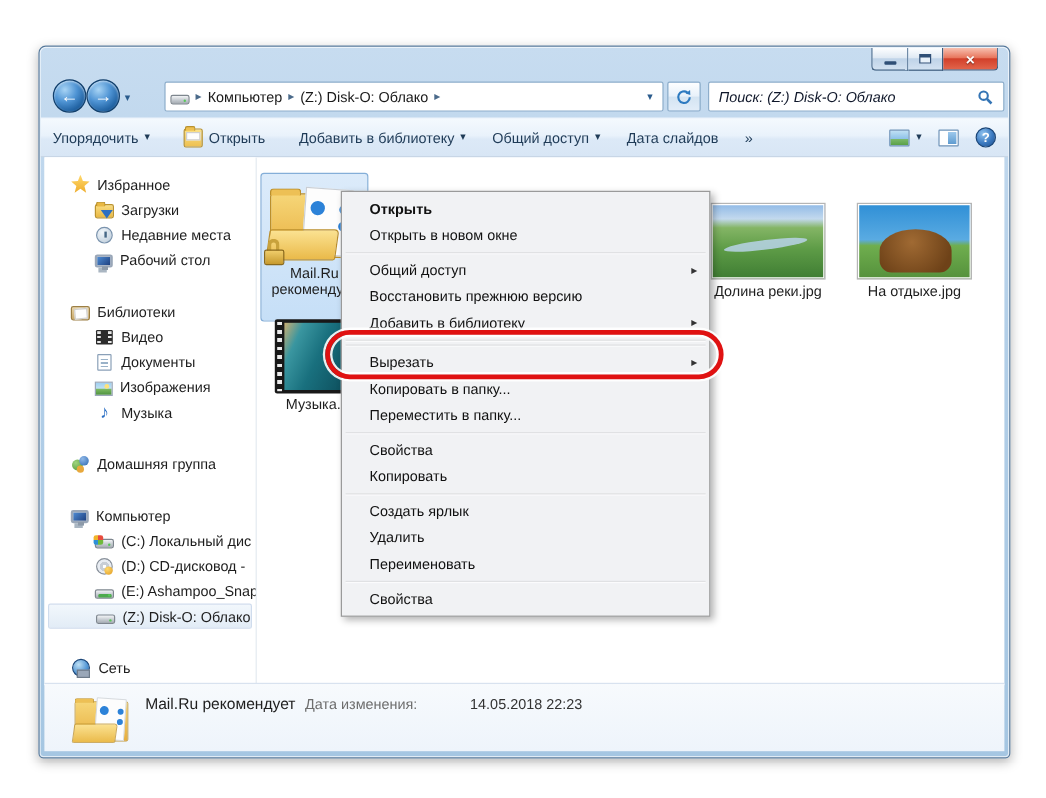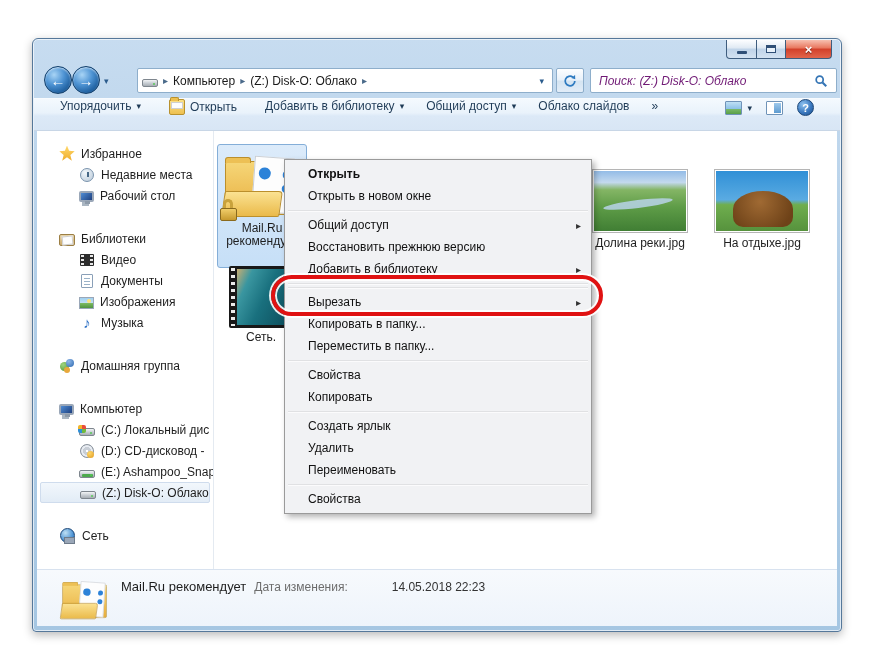--- a/index.html
+++ b/index.html
@@ -35,27 +35,27 @@
   .addr-bar { position:absolute; left:104px; top:5px; width:416px; height:25px; background:#fff;
     border:1px solid #8eaecb; border-radius:2px; display:flex; align-items:center; padding:0 4px; }
   .crumb-sep { color:#4a6a8a; font-size:10px; margin:0 5px; }
   .crumb { color:#1a1a1a; white-space:nowrap; }
   .addr-drop { margin-left:auto; color:#2a5b8c; font-size:9px; padding:0 4px; }
   .refresh-btn { position:absolute; left:523px; top:5px; width:28px; height:25px;
     background:linear-gradient(#fdfeff,#e8f1fa 48%,#d4e4f2 52%,#e2edf8); border:1px solid #8eaecb; border-radius:2px;
     display:flex; align-items:center; justify-content:center; }
   .search-box { position:absolute; left:557px; top:5px; width:247px; height:25px; background:#fff;
     border:1px solid #8eaecb; border-radius:2px; display:flex; align-items:center; padding:0 8px; }
-  .search-text { font-style:italic; color:#701a75; flex:1; white-space:nowrap; overflow:hidden; }
+  .search-text { font-style:italic; color:#0f172a; flex:1; white-space:nowrap; overflow:hidden; }
 
   
   .toolbar { position:absolute; left:1px; top:59px; width:calc(100% - 2px); height:33px;
     background:linear-gradient(180deg,#f4f9fe 0%,#e9f2fb 45%,#dce9f7 55%,#d8e6f5 100%);
     border-top:1px solid #f8fbfe; border-bottom:1px solid #c8d6e6;
-    display:flex; align-items:flex-start; padding:0 26px; color:#1f3b57; }
+    display:flex; align-items:center; padding:0 10px; color:#1f3b57; }
   .tb-item { display:flex; align-items:center; gap:5px; white-space:nowrap; cursor:default; }
   .tb-arrow { font-size:9px; color:#1f3b57; }
   .tb-gap { width:28px; } .tb-gap-sm { width:22px; }
   .tb-right { margin-left:auto; display:flex; align-items:center; gap:14px; }
   .tb-sep-chevron { font-size:12px; color:#1f3b57; }
 
   
   .ic { display:inline-block; width:16px; height:16px; position:relative; flex:none; }
   .ic-folder-open { background:linear-gradient(180deg,#fbe289,#eec050); border:1px solid #b8912e; border-radius:2px; }
   .ic-folder-open::before { content:""; position:absolute; left:0; top:-3px; width:7px; height:3px;
@@ -251,21 +251,21 @@
       <span>Добавить в библиотеку</span>
       <span class="tb-arrow">▾</span>
     </div>
     <div class="tb-gap-sm"></div>
     <div class="tb-item">
       <span>Общий доступ</span>
       <span class="tb-arrow">▾</span>
     </div>
     <div class="tb-gap-sm"></div>
     <div class="tb-item">
-      <span>Облако слайдов</span>
+      <span>Дата слайдов</span>
     </div>
     <div class="tb-gap-sm"></div>
     <div class="tb-item tb-sep-chevron">»</div>
     <div class="tb-right">
       <div class="tb-item">
         <span class="ic ic-views"></span>
         <span class="tb-arrow">▾</span>
       </div>
       <div class="tb-item">
         <span class="ic ic-preview"></span>
@@ -275,20 +275,24 @@
       </div>
     </div>
   </div>
 
   <div class="content">
 
     <div class="sidebar">
       <div class="sb-row">
         <span class="ic ic-star"></span>
         <span>Избранное</span>
+      </div>
+      <div class="sb-row child">
+        <span class="ic ic-folder ic-dl"></span>
+        <span>Загрузки</span>
       </div>
       <div class="sb-row child">
         <span class="ic ic-recent"></span>
         <span>Недавние места</span>
       </div>
       <div class="sb-row child">
         <span class="ic ic-monitor"></span>
         <span>Рабочий стол</span>
       </div>
 
@@ -369,21 +373,21 @@
               <div class="body"></div>
           </div>
         </div>
         <div class="tile-label">Mail.Ru рекомендует</div>
       </div>
 
       <div class="tile-video">
         <div class="film-strip">
           <div class="film-screen"></div>
         </div>
-        <div class="tile-label">Сеть.</div>
+        <div class="tile-label">Музыка.</div>
       </div>
 
       <div class="tile-img img1">
         <div class="thumb thumb-valley"></div>
         <div class="tile-label">Долина реки.jpg</div>
       </div>
 
       <div class="tile-img img2">
         <div class="thumb thumb-hay"></div>
         <div class="tile-label">На отдыхе.jpg</div>

